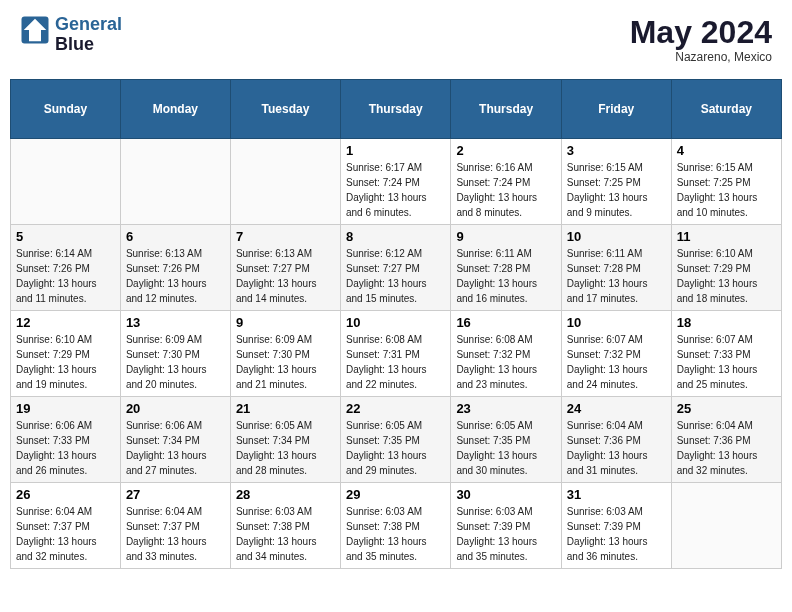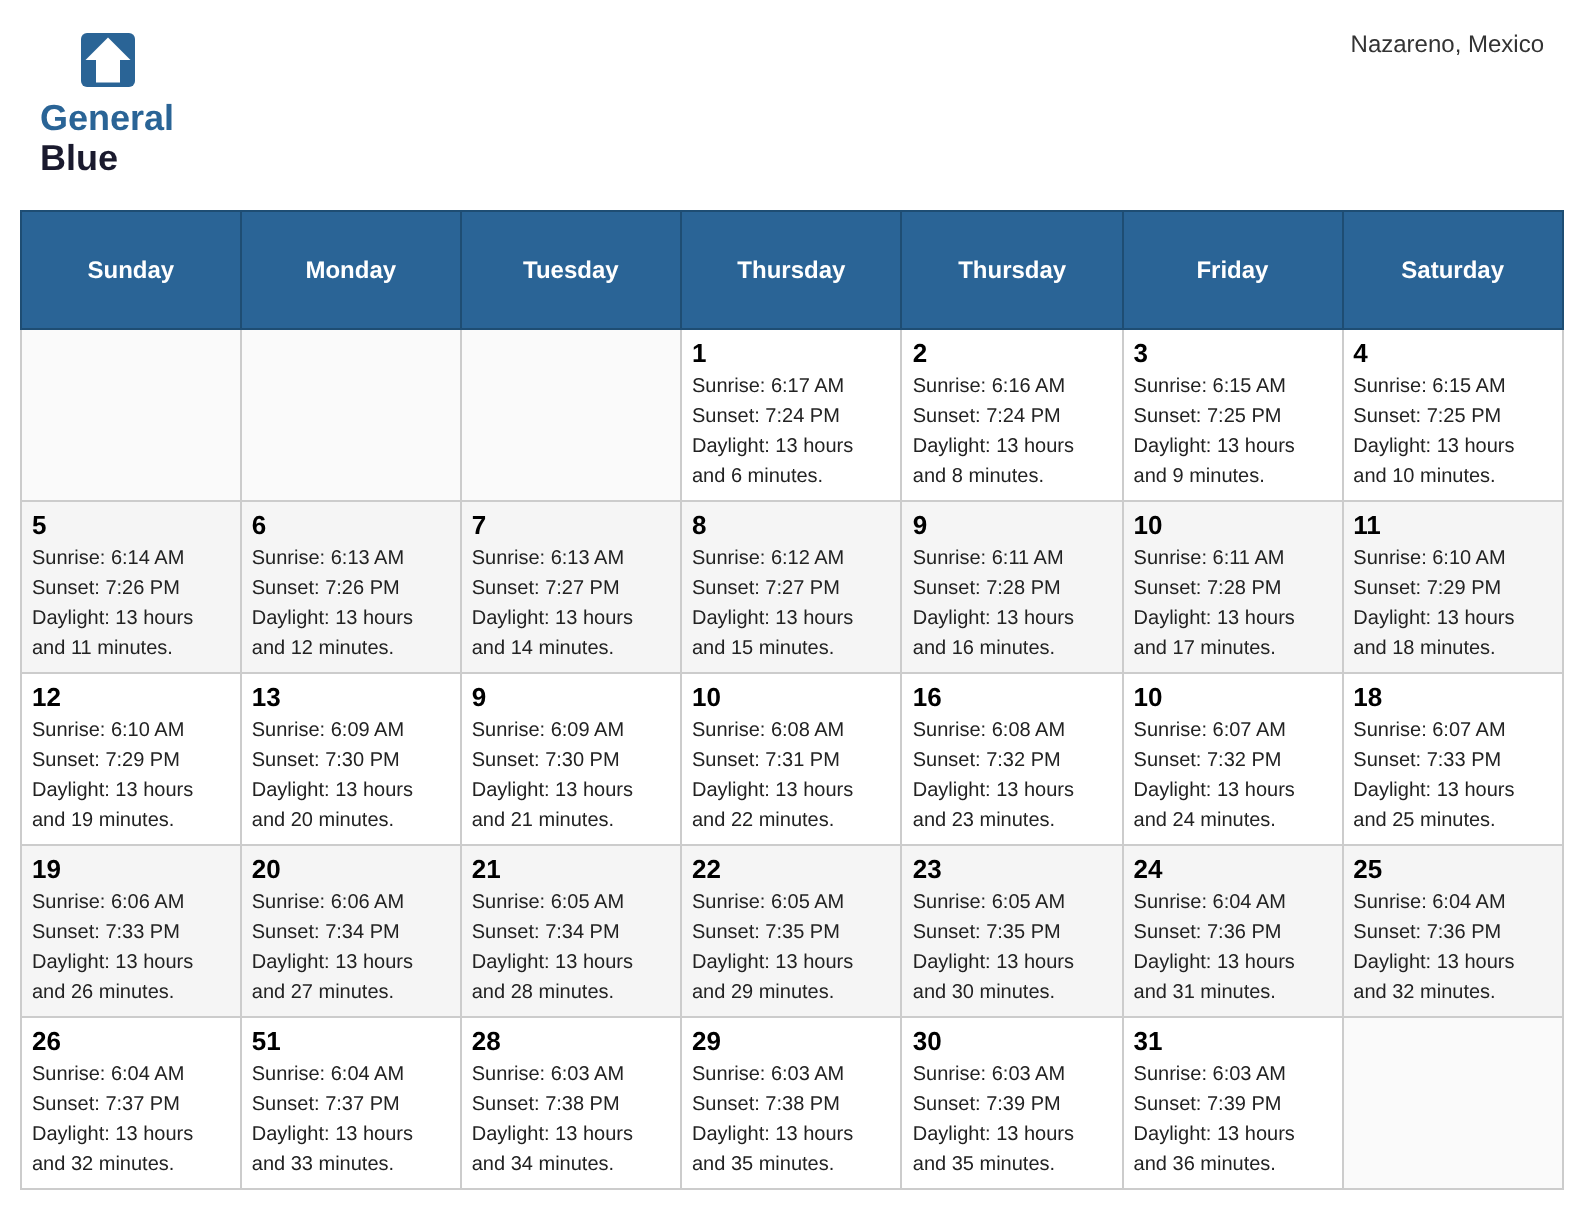--- a/index.html
+++ b/index.html
@@ -12,23 +12,22 @@
     }
     .header {
       display: flex;
       justify-content: space-between;
       align-items: flex-start;
       margin-bottom: 10px;
       padding: 5px 10px;
     }
     .logo {
       display: flex;
-      align-items: center;
+      align-items: flex-start;
       gap: 5px;
-      flex-direction: column;
     }
     .logo-text {
       font-size: 18px;
       font-weight: bold;
       color: #1a1a2e;
       line-height: 1.1;
     }
     .logo-text span {
       color: #2a6496;
     }
@@ -96,20 +95,21 @@
     <svg class="logo-icon" viewBox="0 0 40 40">
       <rect x="2" y="2" width="36" height="36" rx="4" fill="#2a6496"></rect>
       <polygon points="20,5 35,20 28,20 28,35 12,35 12,20 5,20" fill="white"></polygon>
     </svg>
     <div class="logo-text">
       <div><span>General</span></div>
       <div>Blue</div>
     </div>
   </div>
   <div class="title-block">
+    <div class="month-title">May 2024</div>
     <div class="location">Nazareno, Mexico</div>
   </div>
 </div>
 
 <table>
   <thead>
     <tr>
         <th>Sunday</th>
         <th>Monday</th>
         <th>Tuesday</th>
@@ -308,21 +308,21 @@
       </tr>
       <tr>
         <td>
           <span class="day-number">26</span>
           <div class="day-info" style="white-space: pre-line;">Sunrise: 6:04 AM
 Sunset: 7:37 PM
 Daylight: 13 hours
 and 32 minutes.</div>
         </td>
         <td>
-          <span class="day-number">51</span>
+          <span class="day-number">27</span>
           <div class="day-info" style="white-space: pre-line;">Sunrise: 6:04 AM
 Sunset: 7:37 PM
 Daylight: 13 hours
 and 33 minutes.</div>
         </td>
         <td>
           <span class="day-number">28</span>
           <div class="day-info" style="white-space: pre-line;">Sunrise: 6:03 AM
 Sunset: 7:38 PM
 Daylight: 13 hours

